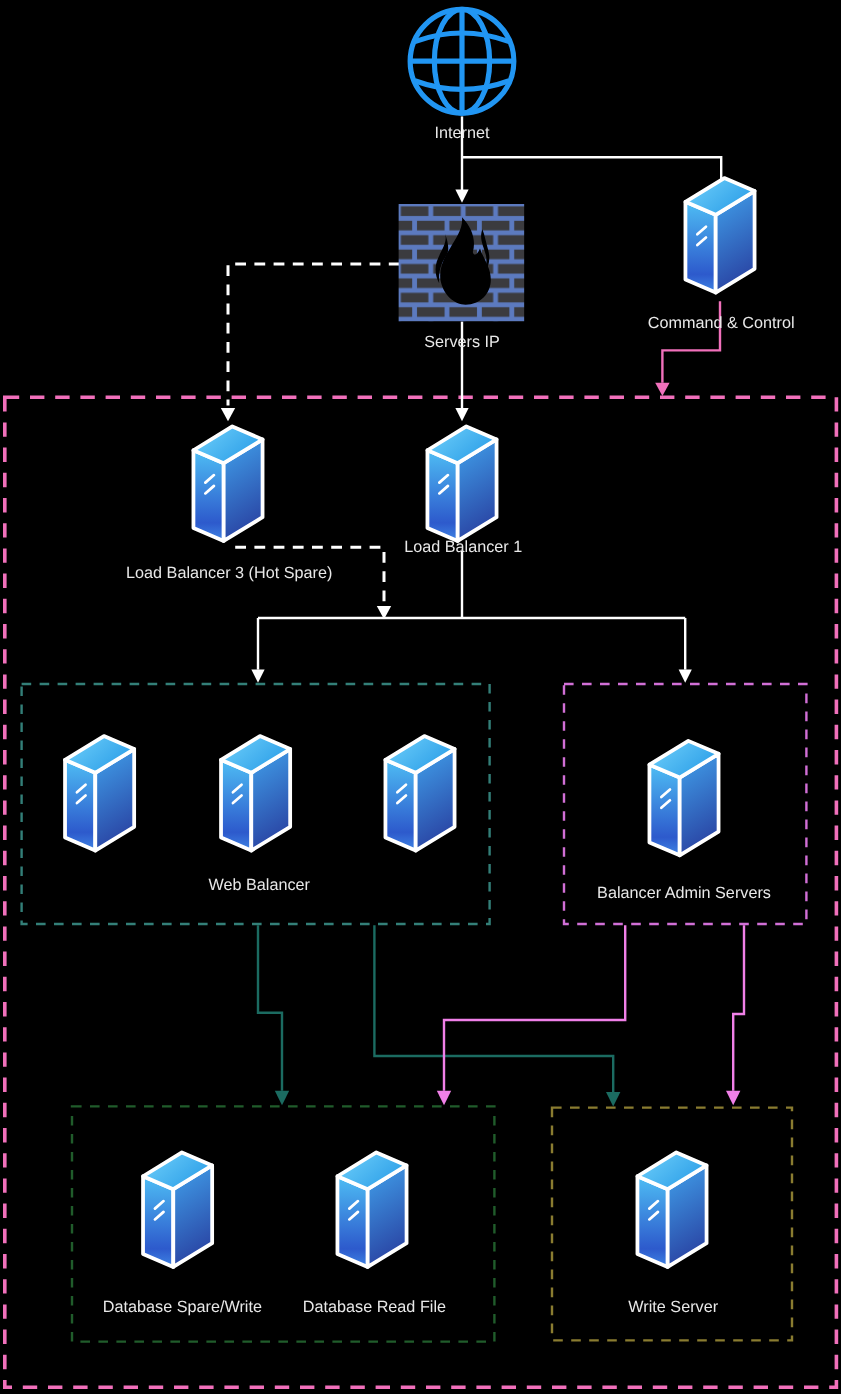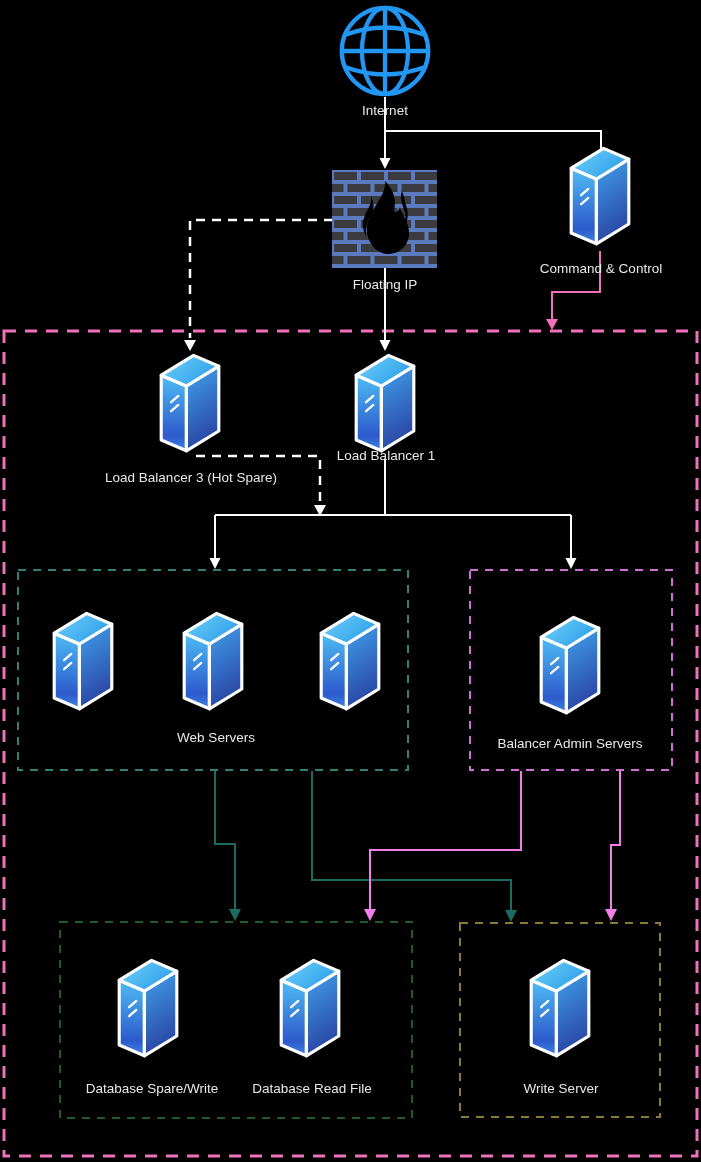--- a/index.html
+++ b/index.html
@@ -186,23 +186,23 @@
     </svg>
   <svg class="icon" style="left:274px;top:955px" width="72" height="108" viewBox="0 0 80 120">
       <use href="#srv"></use>
     </svg>
 
   <svg class="icon" style="left:524px;top:955px" width="72" height="108" viewBox="0 0 80 120">
       <use href="#srv"></use>
     </svg>
 
   <div class="lbl" style="left:385px;top:103px">Internet</div>
-  <div class="lbl" style="left:385px;top:277px">Floating IP</div>
+  <div class="lbl" style="left:385px;top:277px">Servers IP</div>
   <div class="lbl" style="left:601px;top:261px">Command &amp; Control</div>
   <div class="lbl" style="left:191px;top:470px">Load Balancer 3 (Hot Spare)</div>
   <div class="lbl" style="left:386px;top:448px">Load Balancer 1</div>
-  <div class="lbl" style="left:216px;top:730px">Web Servers</div>
+  <div class="lbl" style="left:216px;top:730px">Web Balancer</div>
   <div class="lbl" style="left:570px;top:736px">Balancer Admin Servers</div>
   <div class="lbl" style="left:152px;top:1081px">Database Spare/Write</div>
   <div class="lbl" style="left:312px;top:1081px">Database Read File</div>
   <div class="lbl" style="left:561px;top:1081px">Write Server</div>
 
 </div>
 
 </body></html>

